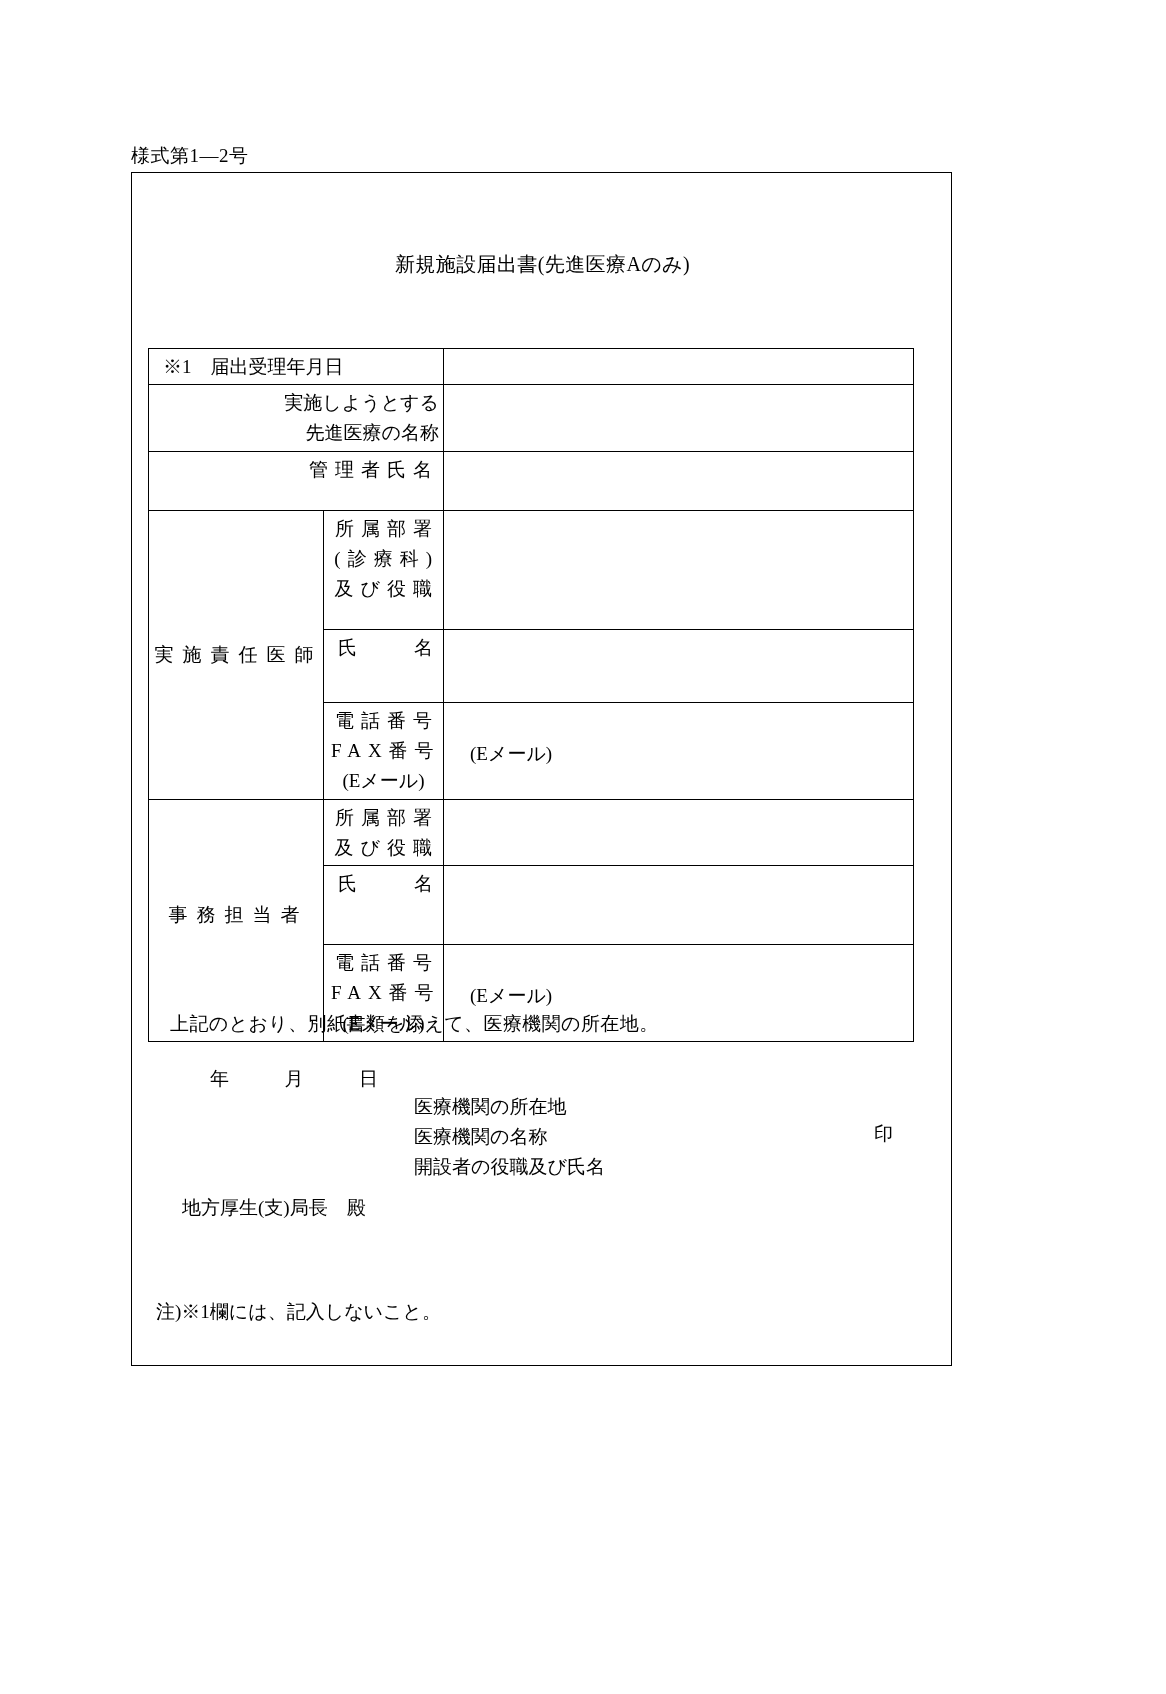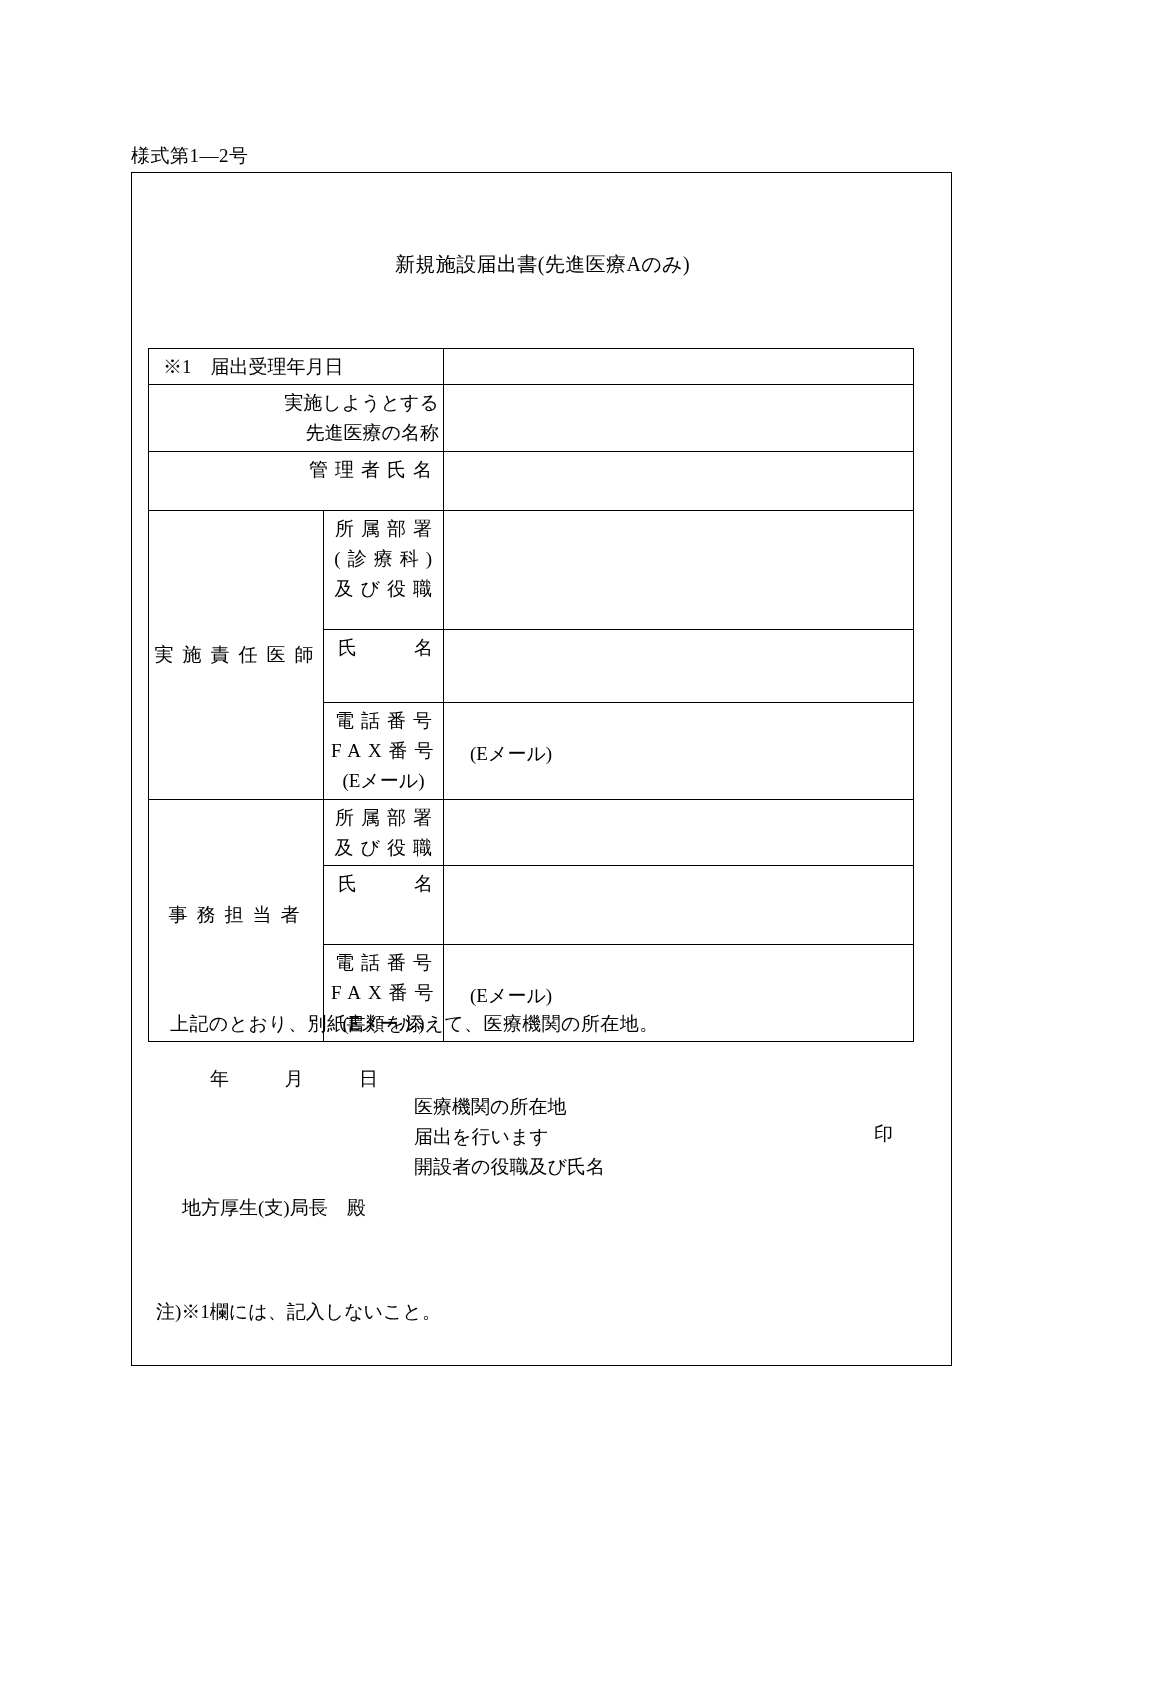--- a/index.html
+++ b/index.html
@@ -297,21 +297,21 @@
     <div class="date-line">
       <span>年</span>
       <span class="gap"></span>
       <span>月</span>
       <span class="gap"></span>
       <span>日</span>
     </div>
 
     <div class="org-block">
       <div>医療機関の所在地</div>
-      <div>届出を行います</div>
+      <div>医療機関の名称</div>
       <div>開設者の役職及び氏名</div>
     </div>
 
     <div class="seal-mark">印</div>
 
     <div class="addressee">地方厚生(支)局長　殿</div>
 
     <div class="footnote">注)※1欄には、記入しないこと。</div>
 
   </div>

